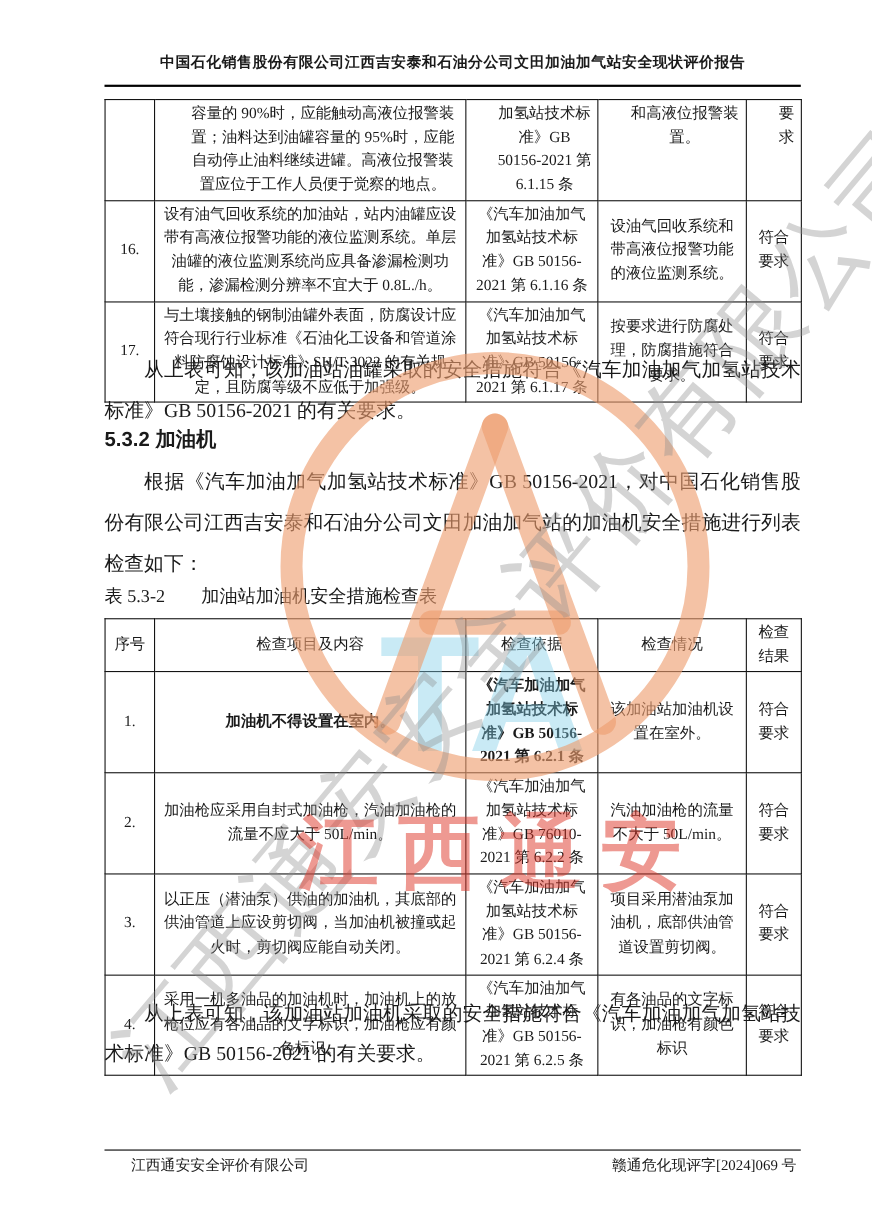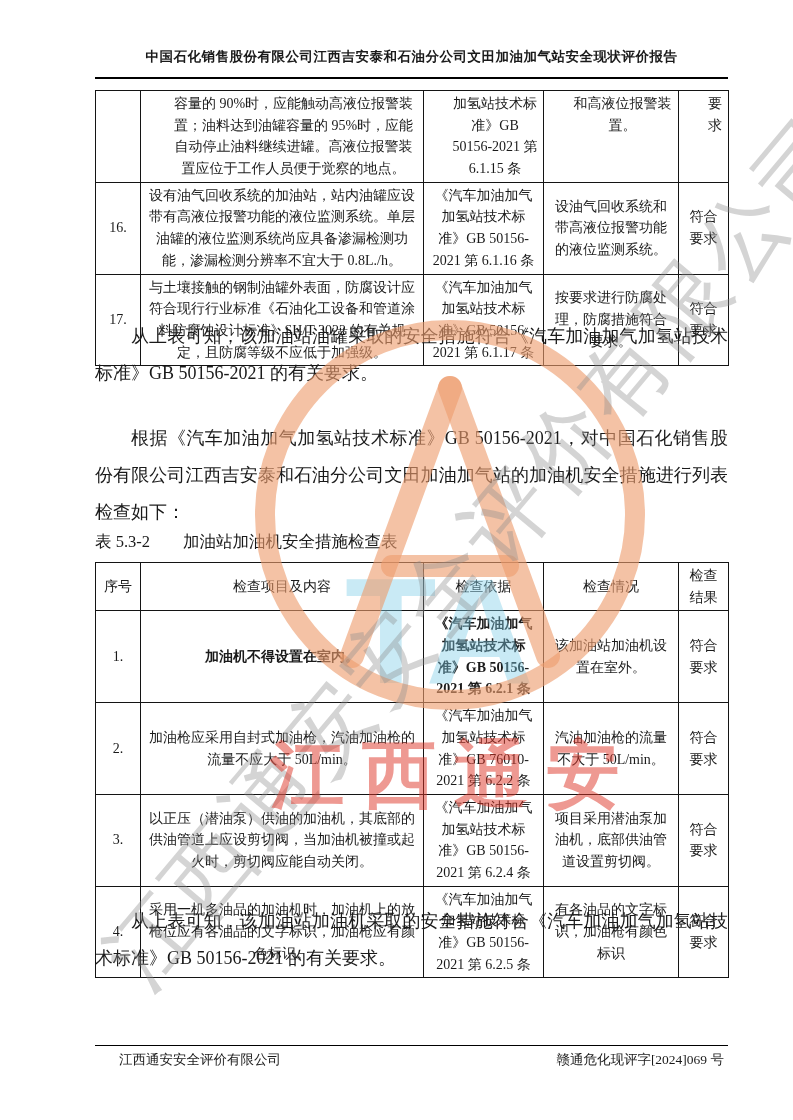--- a/index.html
+++ b/index.html
@@ -125,20 +125,21 @@
       <td class="no">17.</td>
       <td class="item">与土壤接触的钢制油罐外表面，防腐设计应符合现行行业标准《石油化工设备和管道涂料防腐蚀设计标准》SH/T 3022 的有关规定，且防腐等级不应低于加强级。</td>
       <td class="basis">《汽车加油加气加氢站技术标准》GB 50156-2021 第 6.1.17 条</td>
       <td class="sit">按要求进行防腐处理，防腐措施符合要求。</td>
       <td class="res">符合要求</td>
     </tr>
   </tbody>
     </table>
 
   <div class="para p1">从上表可知，该加油站油罐采取的安全措施符合《汽车加油加气加氢站技术标准》GB 50156-2021 的有关要求。</div>
+  <div class="section-heading">5.3.2 加油机</div>
   <div class="para p2">根据《汽车加油加气加氢站技术标准》GB 50156-2021，对中国石化销售股份有限公司江西吉安泰和石油分公司文田加油加气站的加油机安全措施进行列表检查如下：</div>
   <div class="table-caption">表 5.3-2　　加油站加油机安全措施检查表</div>
 
   <table class="check t2">
     <colgroup>
         <col class="c-no">
         <col class="c-item">
         <col class="c-basis">
         <col class="c-sit">
         <col class="c-res">

